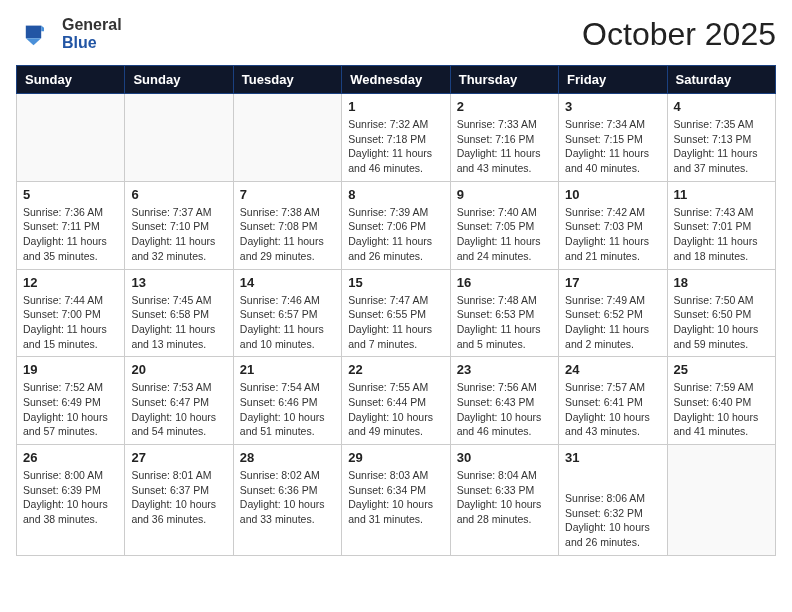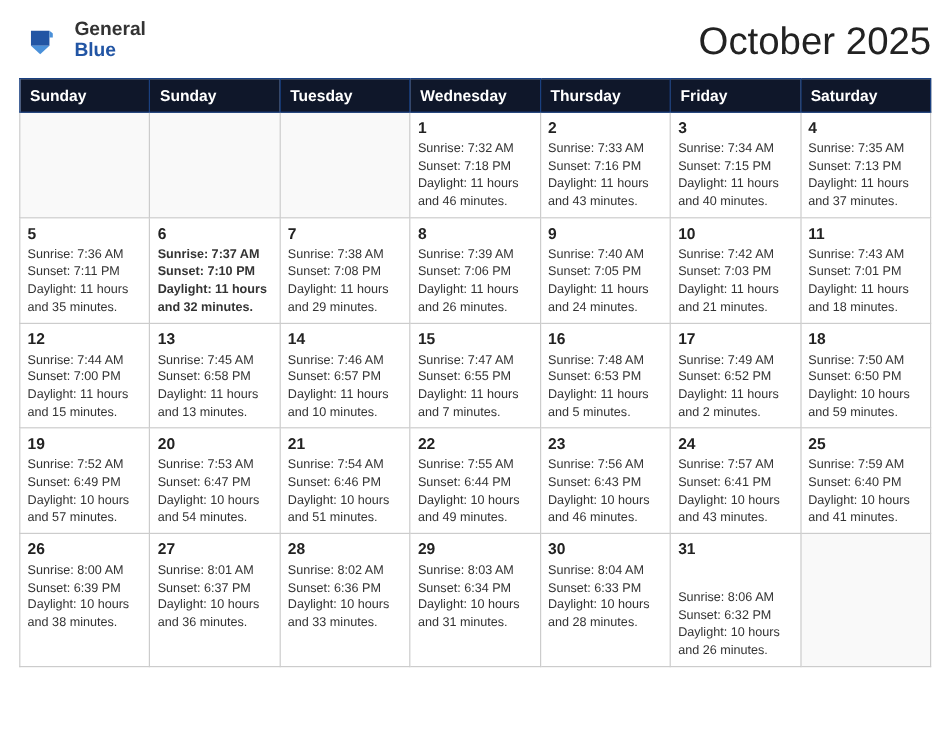--- a/index.html
+++ b/index.html
@@ -159,21 +159,21 @@
       <tr>
         <td>
           <div class="day-number">5</div>
           <div class="day-info" style="white-space: pre-line;">Sunrise: 7:36 AM
 Sunset: 7:11 PM
 Daylight: 11 hours
 and 35 minutes.</div>
         </td>
         <td>
           <div class="day-number">6</div>
-          <div class="day-info" style="white-space: pre-line; font-weight: bold;">Sunrise: 7:37 AM
+          <div class="day-info" style="white-space: pre-line;">Sunrise: 7:37 AM
 Sunset: 7:10 PM
 Daylight: 11 hours
 and 32 minutes.</div>
         </td>
         <td>
           <div class="day-number">7</div>
           <div class="day-info" style="white-space: pre-line;">Sunrise: 7:38 AM
 Sunset: 7:08 PM
 Daylight: 11 hours
 and 29 minutes.</div>

